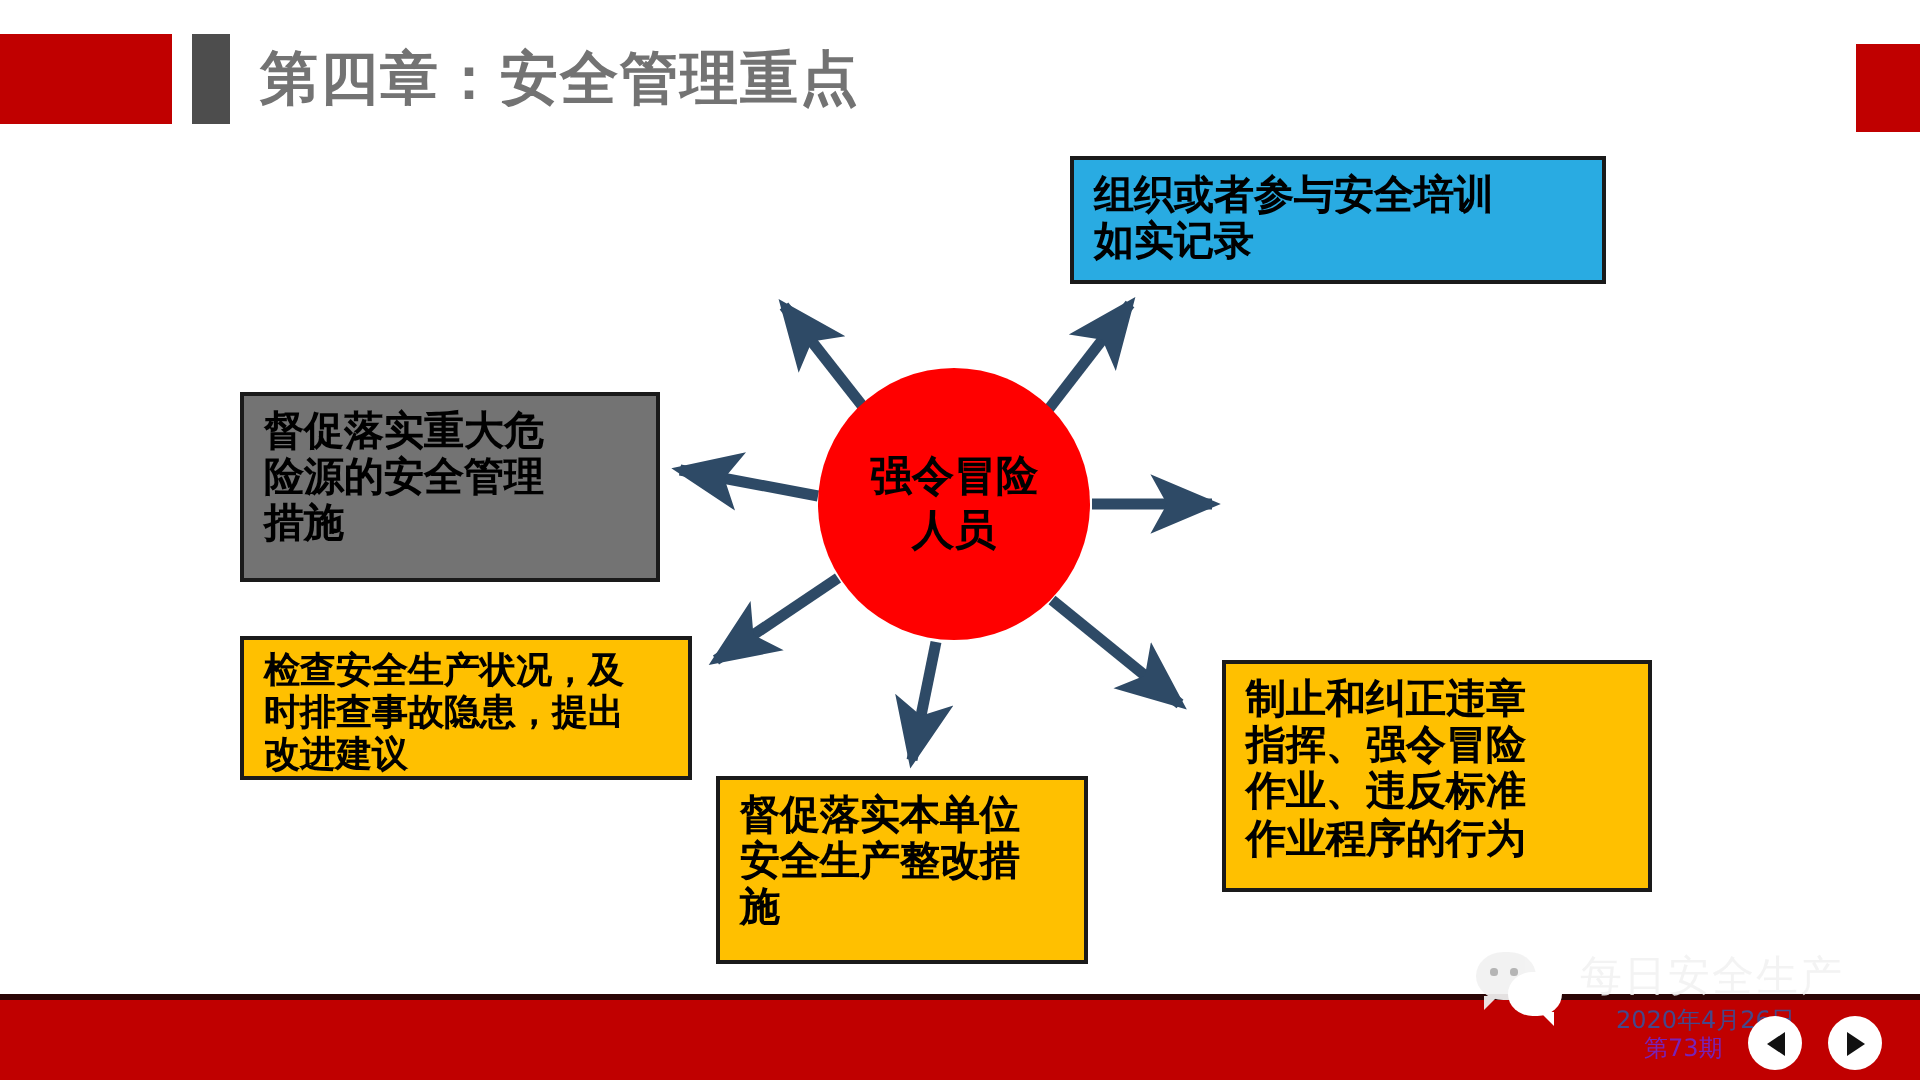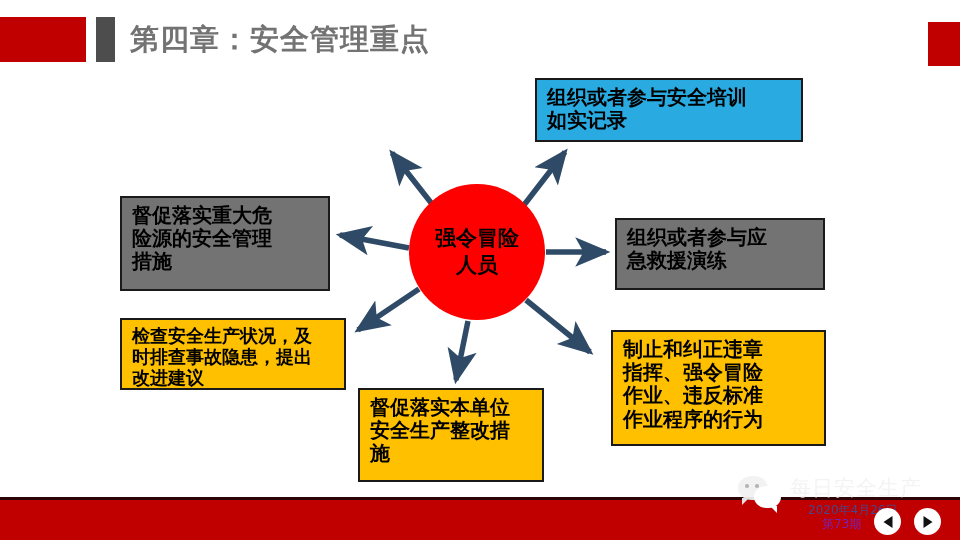--- a/index.html
+++ b/index.html
@@ -211,22 +211,20 @@
 
       <line x1="526" y1="300" x2="590" y2="352"></line>
     </g>
   </svg>
 
   <div class="node blue" id="n-training">组织或者参与安全培训
 如实记录</div>
   <div class="node steel" id="n-hazard">督促落实重大危
 险源的安全管理
 措施</div>
-  <div class="node steel" id="n-drill">组织或者参与应
-急救援演练</div>
   <div class="node gold" id="n-inspect">检查安全生产状况，及
 时排查事故隐患，提出
 改进建议</div>
   <div class="node gold" id="n-rectify">督促落实本单位
 安全生产整改措
 施</div>
   <div class="node gold" id="n-violation">制止和纠正违章
 指挥、强令冒险
 作业、违反标准
 作业程序的行为</div>

